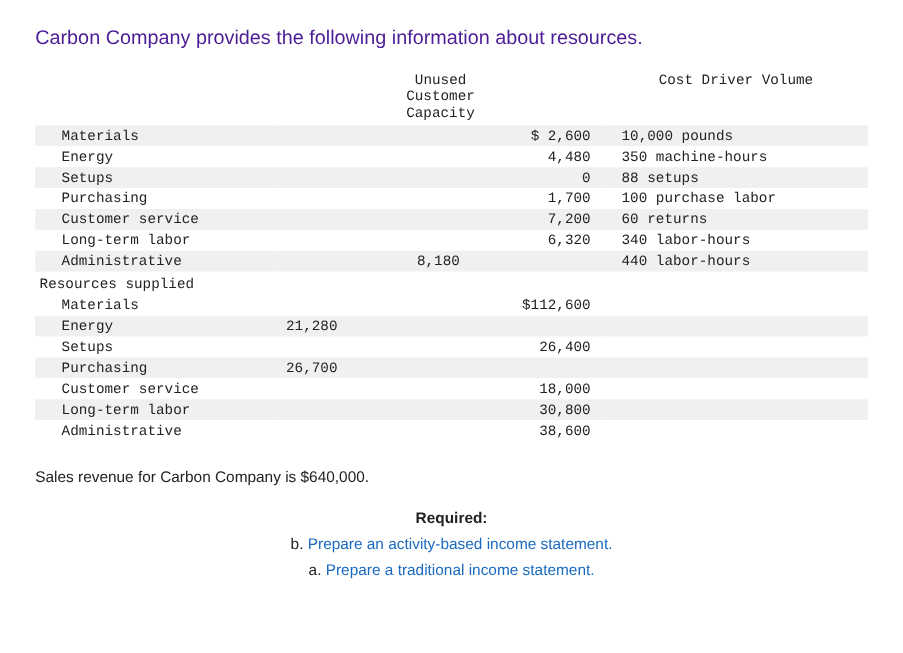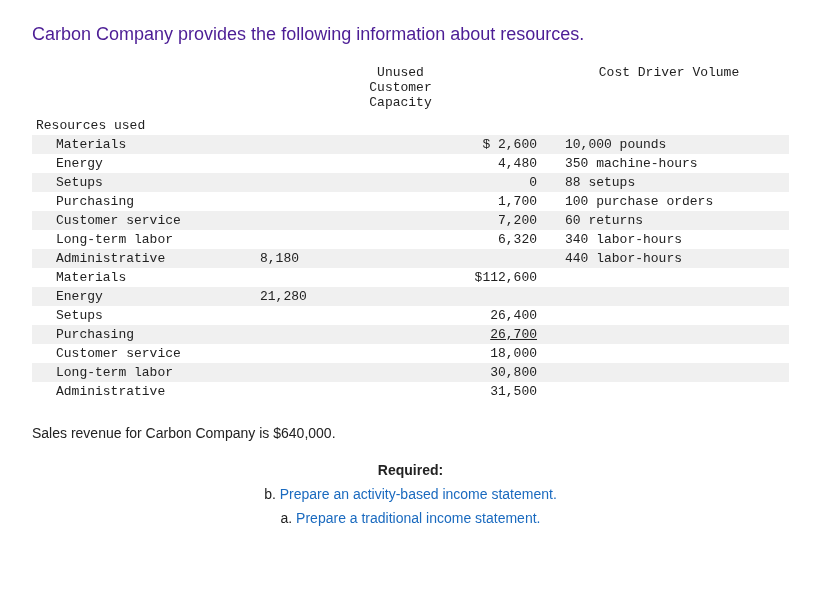--- a/index.html
+++ b/index.html
@@ -77,91 +77,91 @@
       <td class="col-label"></td>
       <td class="col-unused-val" style="text-align:center;">
         <span>Unused</span><br>
         <span>Customer</span><br>
         <span>Capacity</span>
       </td>
       <td class="col-costdriver">Cost Driver Volume</td>
     </tr>
   </thead>
   <tbody class="tbl-body" id="table-body">
-  <tr style="background: rgb(255, 255, 255);">
-      <td colspan="3" style="padding-top:4px; padding-left:4px;">Resources used</td>
-    </tr>
       <tr style="background: rgb(240, 240, 240);">
         <td style="padding-left:24px;">Materials</td>
         <td style="text-align:right; padding-right:12px;">$ 2,600</td>
         <td style="padding-left:16px;">10,000 pounds</td>
       </tr>
       <tr style="background: rgb(255, 255, 255);">
         <td style="padding-left:24px;">Energy</td>
         <td style="text-align:right; padding-right:12px;">4,480</td>
         <td style="padding-left:16px;">350 machine-hours</td>
       </tr>
       <tr style="background: rgb(240, 240, 240);">
         <td style="padding-left:24px;">Setups</td>
         <td style="text-align:right; padding-right:12px;">0</td>
         <td style="padding-left:16px;">88 setups</td>
       </tr>
       <tr style="background: rgb(255, 255, 255);">
         <td style="padding-left:24px;">Purchasing</td>
         <td style="text-align:right; padding-right:12px;">1,700</td>
-        <td style="padding-left:16px;">100 purchase orders</td>
+        <td style="padding-left:16px;">100 purchase labor</td>
       </tr>
       <tr style="background: rgb(240, 240, 240);">
         <td style="padding-left:24px;">Customer service</td>
         <td style="text-align:right; padding-right:12px;">7,200</td>
         <td style="padding-left:16px;">60 returns</td>
       </tr>
       <tr style="background: rgb(255, 255, 255);">
         <td style="padding-left:24px;">Long-term labor</td>
         <td style="text-align:right; padding-right:12px;">6,320</td>
         <td style="padding-left:16px;">340 labor-hours</td>
       </tr>
       <tr style="background: rgb(240, 240, 240);">
         <td style="padding-left:24px;">Administrative</td>
-        <td style="text-align:left; padding-right:12px;margin-top:11px;">8,180</td>
+        <td style="text-align:center; padding-right:12px;margin-top:11px;">8,180</td>
         <td style="padding-left:16px;">440 labor-hours</td>
       </tr>
+      <tr style="background: rgb(255, 255, 255);">
+      <td colspan="3" style="padding-top:4px; padding-left:4px;">Resources supplied</td>
+    </tr>
       <tr style="background: rgb(255, 255, 255);">
         <td style="padding-left:24px;">Materials</td>
         <td style="text-align:right; padding-right:12px;">$112,600</td>
         <td style="padding-left:16px;"></td>
       </tr>
       <tr style="background: rgb(240, 240, 240);">
         <td style="padding-left:24px;">Energy</td>
         <td style="text-align:left; padding-right:12px;">21,280</td>
         <td style="padding-left:16px;"></td>
       </tr>
       <tr style="background: rgb(255, 255, 255);">
         <td style="padding-left:24px;">Setups</td>
         <td style="text-align:right; padding-right:12px;">26,400</td>
         <td style="padding-left:16px;"></td>
       </tr>
       <tr style="background: rgb(240, 240, 240);">
         <td style="padding-left:24px;">Purchasing</td>
-        <td style="text-align:right; padding-right:12px;text-decoration:underline;">26,700</td>
+        <td style="padding-right:12px;">26,700</td>
         <td style="padding-left:16px;"></td>
       </tr>
       <tr style="background: rgb(255, 255, 255);">
         <td style="padding-left:24px;">Customer service</td>
         <td style="text-align:right; padding-right:12px;">18,000</td>
         <td style="padding-left:16px;"></td>
       </tr>
       <tr style="background: rgb(240, 240, 240);">
         <td style="padding-left:24px;">Long-term labor</td>
         <td style="text-align:right; padding-right:12px;">30,800</td>
         <td style="padding-left:16px;"></td>
       </tr>
       <tr style="background: rgb(255, 255, 255);">
         <td style="padding-left:24px;">Administrative</td>
-        <td style="text-align:right; padding-right:12px;">31,500</td>
+        <td style="text-align:right; padding-right:12px;">38,600</td>
         <td style="padding-left:16px;"></td>
       </tr>
     </tbody>
 </table>
 
 <p class="sales-text">Sales revenue for Carbon Company is $640,000.</p>
 
 <div class="required-section">
   <p><span class="req-label">Required:</span></p>
   <div id="required-items">

